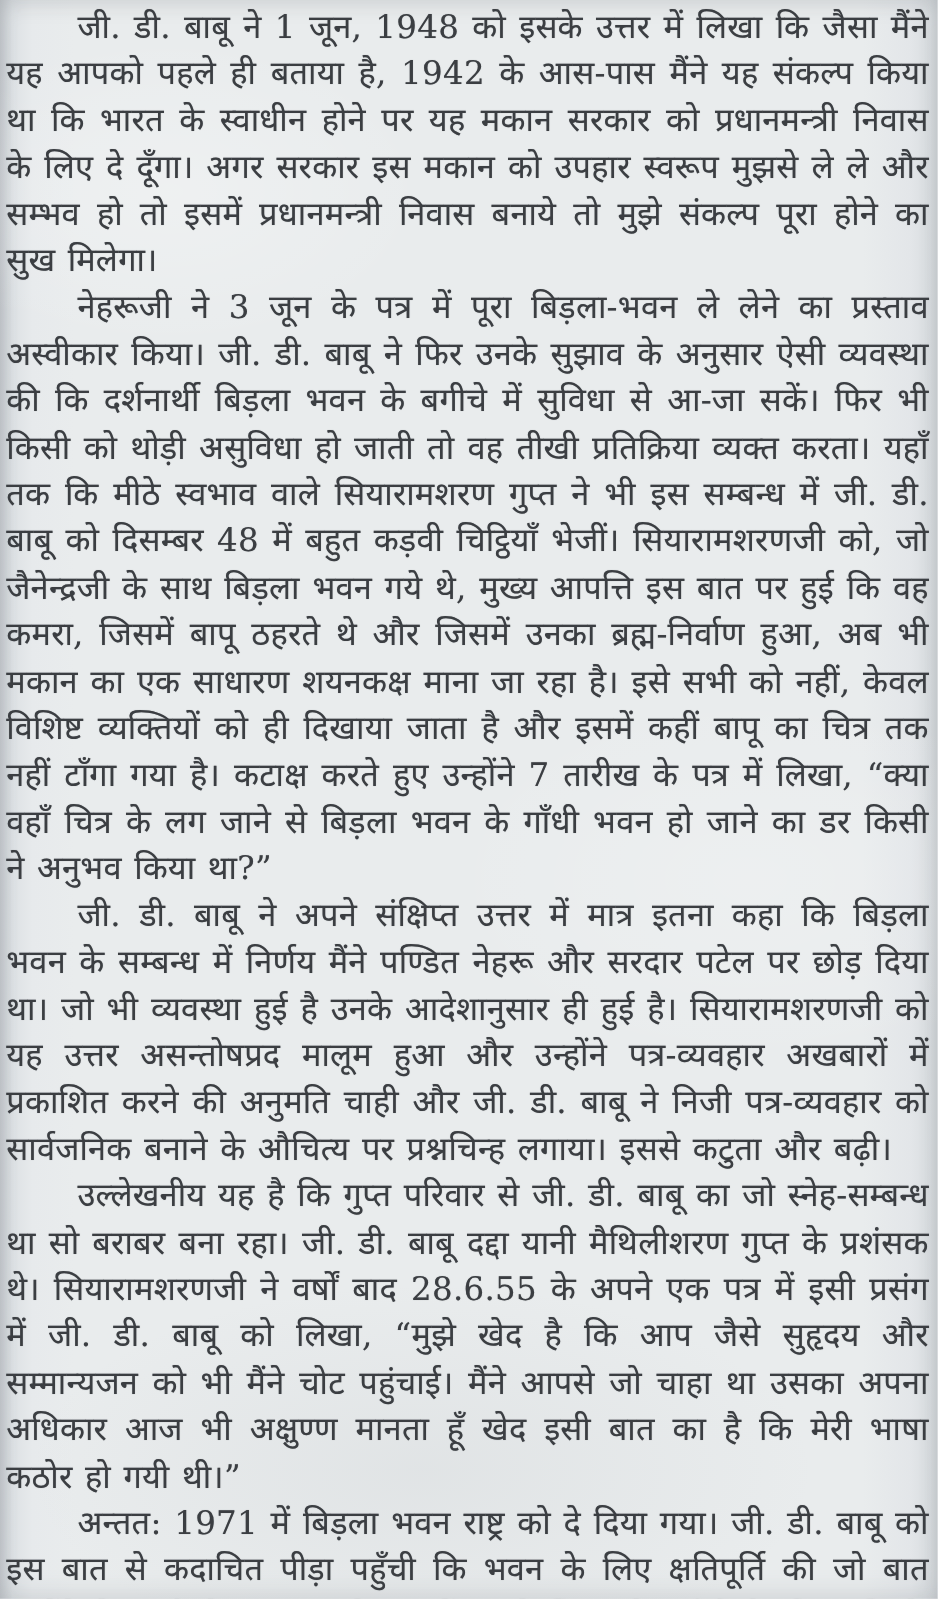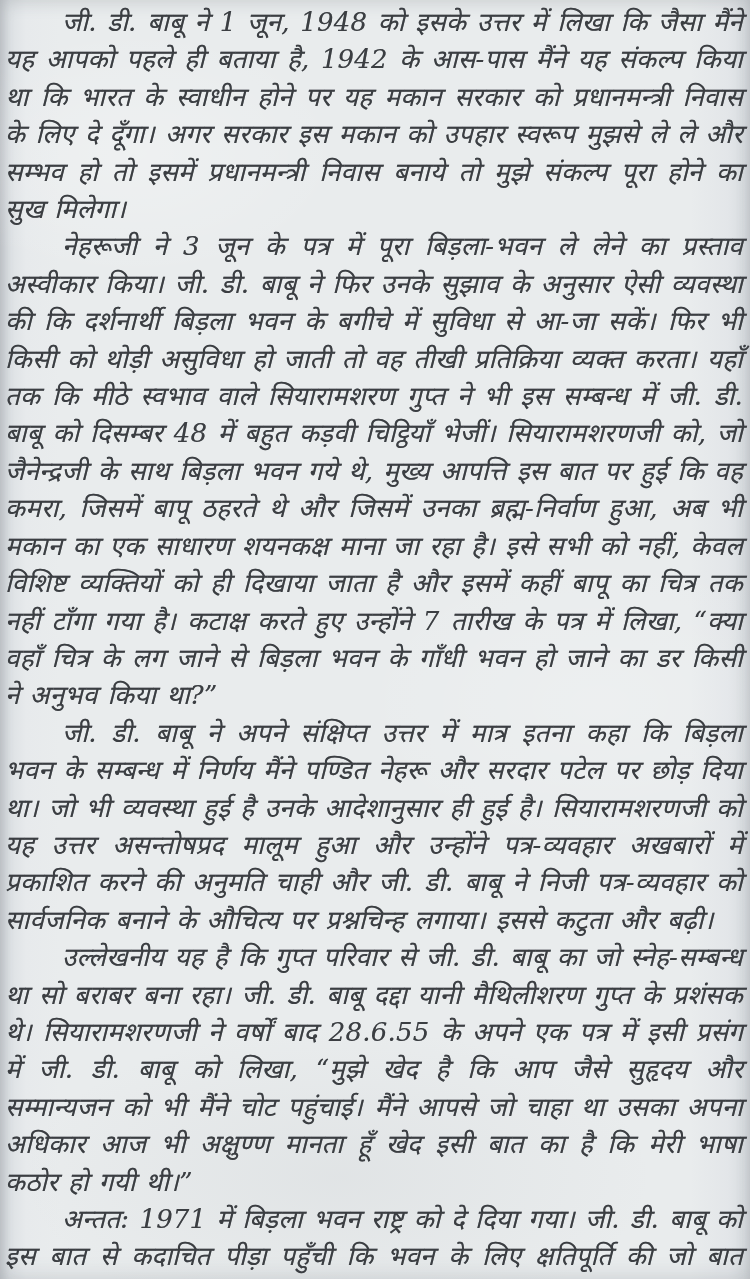--- a/index.html
+++ b/index.html
@@ -25,21 +25,20 @@
         #dde1e4 10px,
         #e7eaec 26px,
         #e9eced 60px,
         #e9eced 690px,
         #e3e6e9 728px,
         #d9dde0 744px,
         #d2d6d9 750px),
       #e8ebed;
     box-shadow: inset 0 6px 14px rgba(120,126,132,0.18),
                 inset 0 -8px 16px rgba(120,126,132,0.14);
-    font-style: italic;
   }
   
   .scan-page::after {
     content: "";
     position: absolute;
     inset: 0;
     pointer-events: none;
     background:
       radial-gradient(ellipse 300px 180px at 18% 12%, rgba(255,255,255,0.25), transparent 70%),
       radial-gradient(ellipse 360px 220px at 80% 55%, rgba(255,255,255,0.18), transparent 70%),

